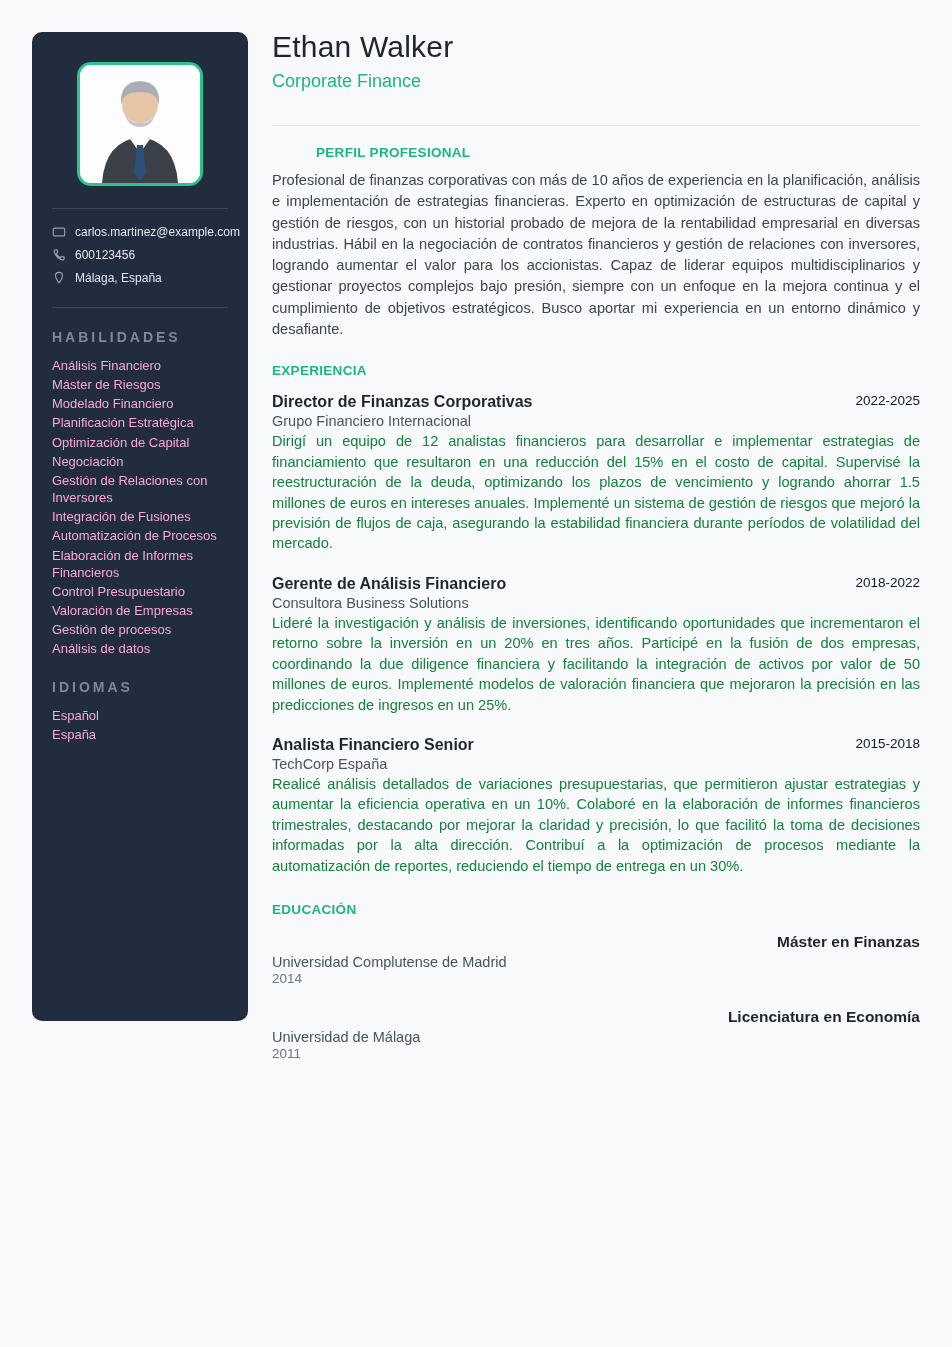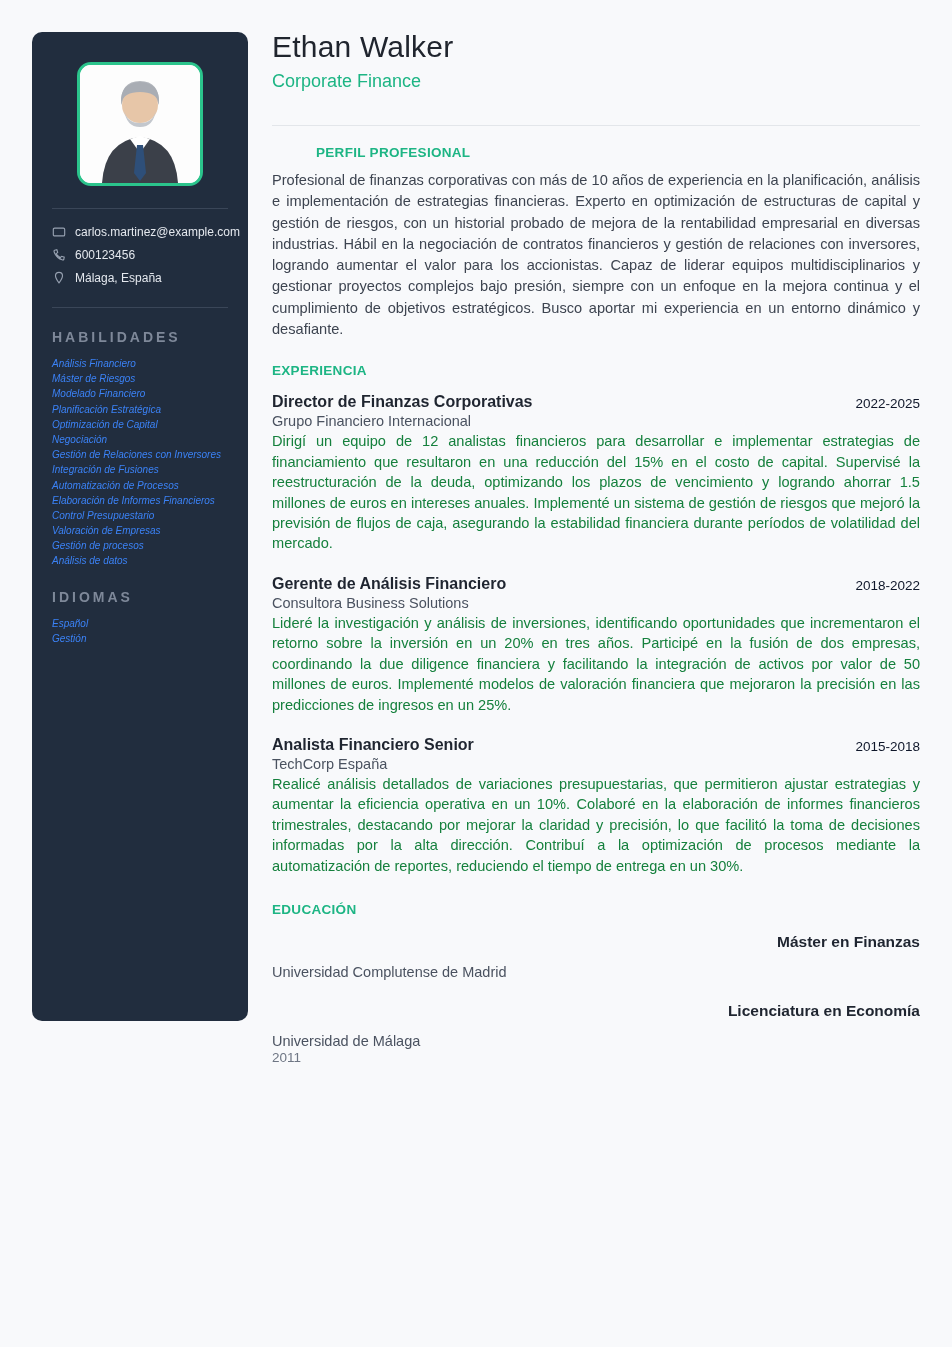--- a/index.html
+++ b/index.html
@@ -42,24 +42,23 @@
   .contact .cicon { flex:0 0 auto; width:14px; height:14px; color:#97a1b1; }
   .contact .cicon svg { display:block; width:14px; height:14px; }
   .side-heading {
     margin-top:21px;
     font-size:14px; font-weight:bold;
     letter-spacing:3px;
     color:#7e8899;
   }
   .side-list { list-style:none; margin-top:12px; }
   .side-list li {
-    font-size:10px; line-height:1.32;
-    color:#3b82f6;
+    font-size:13px; line-height:1.32;
+    color:#f9a8d4;
     margin-bottom:2px;
-    font-style:italic;
   }
 
   
   .main {
     position:absolute; left:272px; top:30px;
     width:648px;
   }
   .name {
     font-size:30px; font-weight:400;
     color:#20252e; letter-spacing:0.2px;
@@ -82,35 +81,35 @@
   .sh-education  { margin-top:26px; }
   .profile-text {
     margin-top:10px;
     font-size:14.6px; line-height:1.46;
     color:#3d4450;
     text-align:justify;
   }
   .job { margin-top:15px; }
   .job + .job { margin-top:21px; }
   .job-head {
-    display:flex; justify-content:space-between; align-items:flex-end;
+    display:flex; justify-content:space-between; align-items:flex-start;
   }
   .job-title { font-size:16px; font-weight:bold; color:#1f2530; }
   .job-dates { font-size:13.5px; color:#0f172a; }
   .job-company { margin-top:2px; font-size:14.5px; color:#4a5260; }
   .job-desc {
     margin-top:2px;
     font-size:14.6px; line-height:1.4;
     color:#15803d;
     text-align:justify;
   }
   .degree { margin-top:16px; }
   .degree + .degree { margin-top:22px; }
   .degree-title { font-size:15.5px; font-weight:bold; color:#1f2530;text-align:right; }
-  .degree-inst  { margin-top:13px; font-size:14.5px; color:#4a5260; }
+  .degree-inst  { margin-top:3px; font-size:14.5px; color:#4a5260; }
   .degree-year  { margin-top:1px; font-size:13.5px; color:#6e7684; }
 </style>
 </head>
 <body>
 
 <aside class="sidebar">
 
   <div class="photo-frame">
     <svg viewBox="0 0 120 118">
       <rect width="120" height="118" fill="#fdfdfd"></rect>
@@ -169,21 +168,21 @@
     <li>Elaboración de Informes Financieros</li>
     <li>Control Presupuestario</li>
     <li>Valoración de Empresas</li>
     <li>Gestión de procesos</li>
     <li>Análisis de datos</li>
   </ul>
 
   <h2 class="side-heading">IDIOMAS</h2>
   <ul class="side-list">
     <li>Español</li>
-    <li>Gestión</li>
+    <li>España</li>
   </ul>
 
 </aside>
 
 <main class="main">
 
   <h1 class="name">Ethan Walker</h1>
   <div class="subtitle">Corporate Finance</div>
 
   <hr class="top-divider">
@@ -218,20 +217,21 @@
     </div>
     <div class="job-company">TechCorp España</div>
     <p class="job-desc">Realicé análisis detallados de variaciones presupuestarias, que permitieron ajustar estrategias y aumentar la eficiencia operativa en un 10%. Colaboré en la elaboración de informes financieros trimestrales, destacando por mejorar la claridad y precisión, lo que facilitó la toma de decisiones informadas por la alta dirección. Contribuí a la optimización de procesos mediante la automatización de reportes, reduciendo el tiempo de entrega en un 30%.</p>
   </section>
 
   <h2 class="section-heading sh-education">EDUCACIÓN</h2>
 
   <section class="degree">
     <div class="degree-title">Máster en Finanzas</div>
     <div class="degree-inst">Universidad Complutense de Madrid</div>
+    <div class="degree-year">2014</div>
   </section>
 
   <section class="degree">
     <div class="degree-title">Licenciatura en Economía</div>
     <div class="degree-inst">Universidad de Málaga</div>
     <div class="degree-year">2011</div>
   </section>
 
 </main>
 

